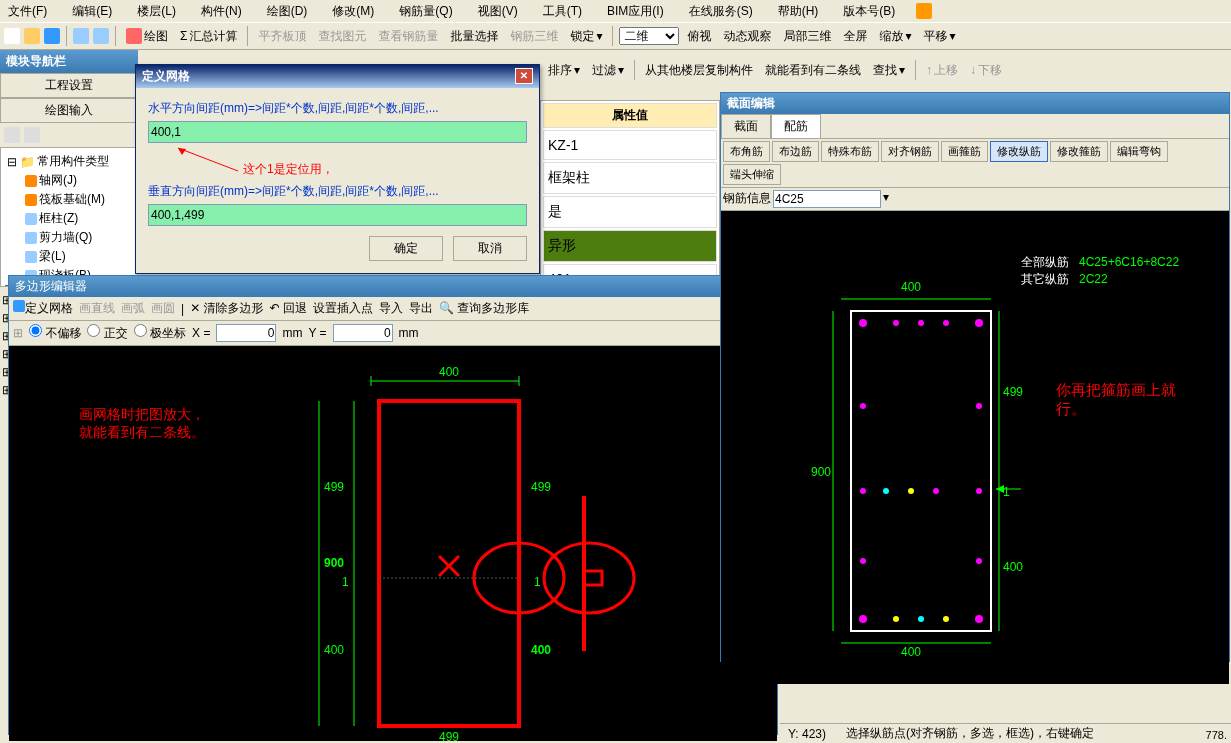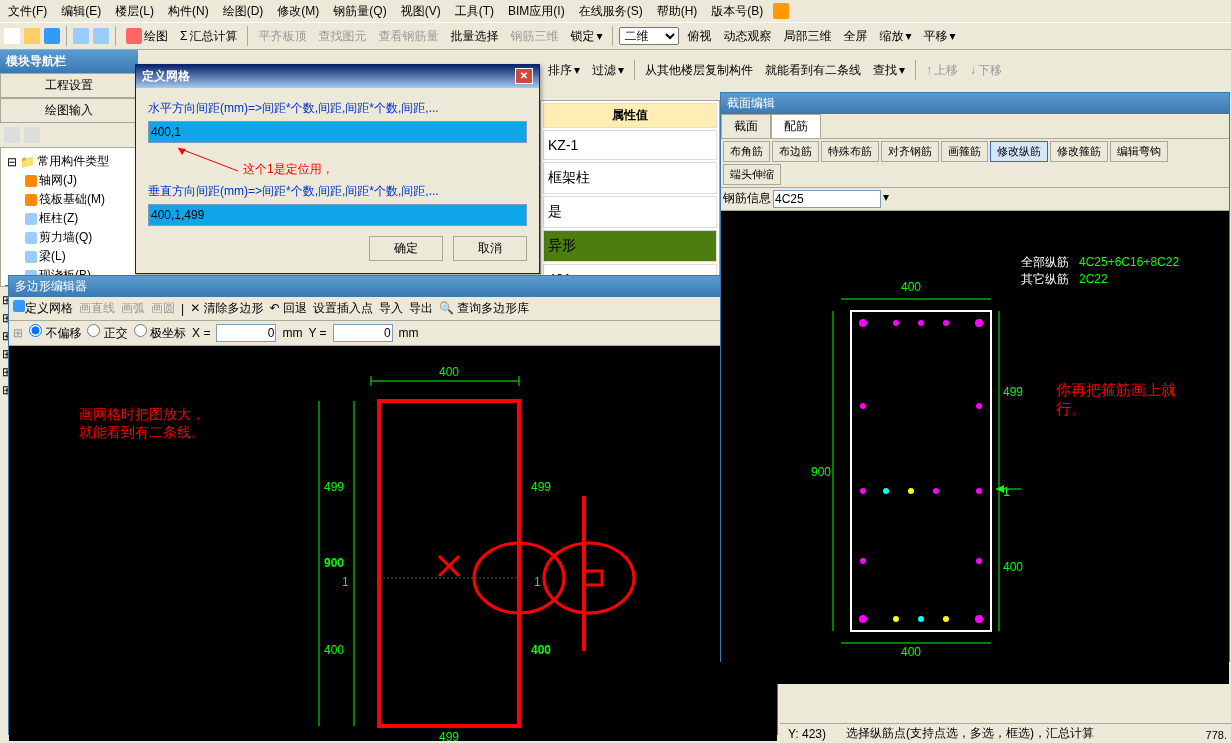--- a/index.html
+++ b/index.html
@@ -1,47 +1,47 @@
 <!DOCTYPE html>
 <html><head>
 <meta charset="utf-8">
 <style>
 *{margin:0;padding:0;box-sizing:border-box;font-family:"Microsoft YaHei",SimSun,sans-serif;font-size:12px}
 body{background:#ece9d8;width:1231px;height:743px;position:relative;overflow:hidden}
-.menubar{height:22px;background:#ece9d8;display:flex;align-items:center;padding:0 4px;gap:6px}
+.menubar{height:22px;background:#ece9d8;display:flex;align-items:center;padding:0 4px;gap:17px}
 .menubar span{padding:2px 4px;cursor:pointer}
 .toolbar{height:28px;background:#ece9d8;border-top:1px solid #fff;border-bottom:1px solid #aca899;display:flex;align-items:center;padding:0 4px;gap:4px}
 .toolbar .btn{padding:2px 4px;cursor:pointer;display:flex;align-items:center;gap:2px}
 .toolbar .sep{width:1px;height:20px;background:#aca899;margin:0 2px}
 .icon{display:inline-block;width:16px;height:16px;background:#ddd;border-radius:2px}
 .leftpanel{position:absolute;left:0;top:50px;width:138px;bottom:0;background:#ece9d8}
 .panel-title{background:linear-gradient(#5b9bd0,#3a7ab0);color:#fff;padding:3px 6px;font-weight:bold}
 .panel-subtitle{background:#ece9d8;padding:3px 6px;border:1px solid #aca899;text-align:center}
 .tree{padding:4px;background:#fff;border:1px solid #aca899;height:140px;overflow:auto}
 .tree-item{padding:1px 2px;display:flex;align-items:center;gap:2px;cursor:pointer}
 .tree-item.sel{background:#316ac5;color:#fff}
 .dialog{position:absolute;background:#ece9d8;border:1px solid #0a246a;box-shadow:2px 2px 4px rgba(0,0,0,0.3)}
 .dialog-title{background:linear-gradient(#0a246a,#a6caf0);color:#fff;padding:3px 6px;display:flex;justify-content:space-between;font-weight:bold}
 .dialog-close{background:#d04a3c;color:#fff;width:18px;height:16px;text-align:center;cursor:pointer;border:1px solid #fff;font-size:10px;line-height:14px}
 .dialog-body{padding:12px}
 .label-blue{color:#0033cc;margin-bottom:4px}
-.input-txt{width:100%;border:1px solid #7f9db9;padding:2px;background:#0ea5e9;height:22px}
+.input-txt{width:100%;border:1px solid #7f9db9;padding:2px;background:#86efac;height:22px}
 .dialog-btns{display:flex;justify-content:flex-end;gap:10px;margin-top:10px}
 .dialog-btn{padding:3px 24px;border:1px solid #aca899;background:#ece9d8;cursor:pointer}
 .anno-red{color:#ff0000;position:absolute}
 .polyedit{position:absolute;left:8px;top:275px;width:770px;height:460px;background:#000;border:1px solid #3a7ab0}
 .polyedit-title{background:linear-gradient(#5b9bd0,#3a7ab0);color:#fff;padding:2px 6px;display:flex;justify-content:space-between}
 .polyedit-tb{background:#ece9d8;padding:3px 4px;display:flex;align-items:center;gap:6px;border-bottom:1px solid #aca899;flex-wrap:wrap}
 .polyedit-tb2{background:#ece9d8;padding:3px 4px;display:flex;align-items:center;gap:6px;border-bottom:1px solid #aca899}
 .polyedit-canvas{background:#000;position:relative;height:395px}
 .proptable{position:absolute;left:540px;top:100px;width:180px;background:#fff;border:1px solid #aca899}
 .proptable th{background:#ffedb3;padding:3px;text-align:center;border:1px solid #ddd}
 .proptable td{padding:6px 4px;border:1px solid #ddd;font-size:14px}
 .secedit{position:absolute;left:720px;top:92px;width:510px;height:570px;background:#ece9d8;border:1px solid #3a7ab0}
-.secedit-title{background:linear-gradient(#5b9bd0,#3a7ab0);color:#fff;padding:2px 6px;font-weight:normal}
+.secedit-title{background:linear-gradient(#5b9bd0,#3a7ab0);color:#fff;padding:2px 6px;font-weight:bold}
 .tabs{display:flex;background:#ece9d8;border-bottom:1px solid #aca899}
 .tab{padding:3px 12px;border:1px solid #aca899;border-bottom:none;cursor:pointer;background:#ece9d8}
 .tab.active{background:#fff}
 .sectb{display:flex;background:#ece9d8;padding:2px;gap:2px;border-bottom:1px solid #aca899;flex-wrap:wrap}
 .sectb-btn{padding:2px 6px;border:1px solid #aca899;cursor:pointer;font-size:11px}
 .sectb-btn.active{background:#d4e6f8;border-color:#316ac5}
 .sec-canvas{background:#000;height:473px;position:relative}
 .statusbar{position:absolute;bottom:0;left:780px;right:0;height:20px;background:#ece9d8;border-top:1px solid #aca899;display:flex;align-items:center;padding:0 8px;gap:20px;font-size:11px}
 .small-input{width:60px;border:1px solid #7f9db9;padding:1px;text-align:right}
 svg text{font-family:Arial}
@@ -363,15 +363,15 @@
 
       <line x1="275" y1="278" x2="300" y2="278" stroke="#0f0"></line>
       <polygon points="275,278 283,274 283,282" fill="#0f0"></polygon>
     </svg>
     <div class="anno-red" style="left:335px;top:170px;font-size:15px;width:140px">你再把箍筋画上就行。</div>
   </div>
 </div>
 
 <div class="statusbar">
   <span>Y: 423)</span>
-  <span>选择纵筋点(支持点选，多选，框选)，汇总计算</span>
+  <span>选择纵筋点(对齐钢筋，多选，框选)，右键确定</span>
 </div>
 <div style="position:absolute;right:4px;bottom:2px;font-size:11px">778.</div>
 
 </body></html>

